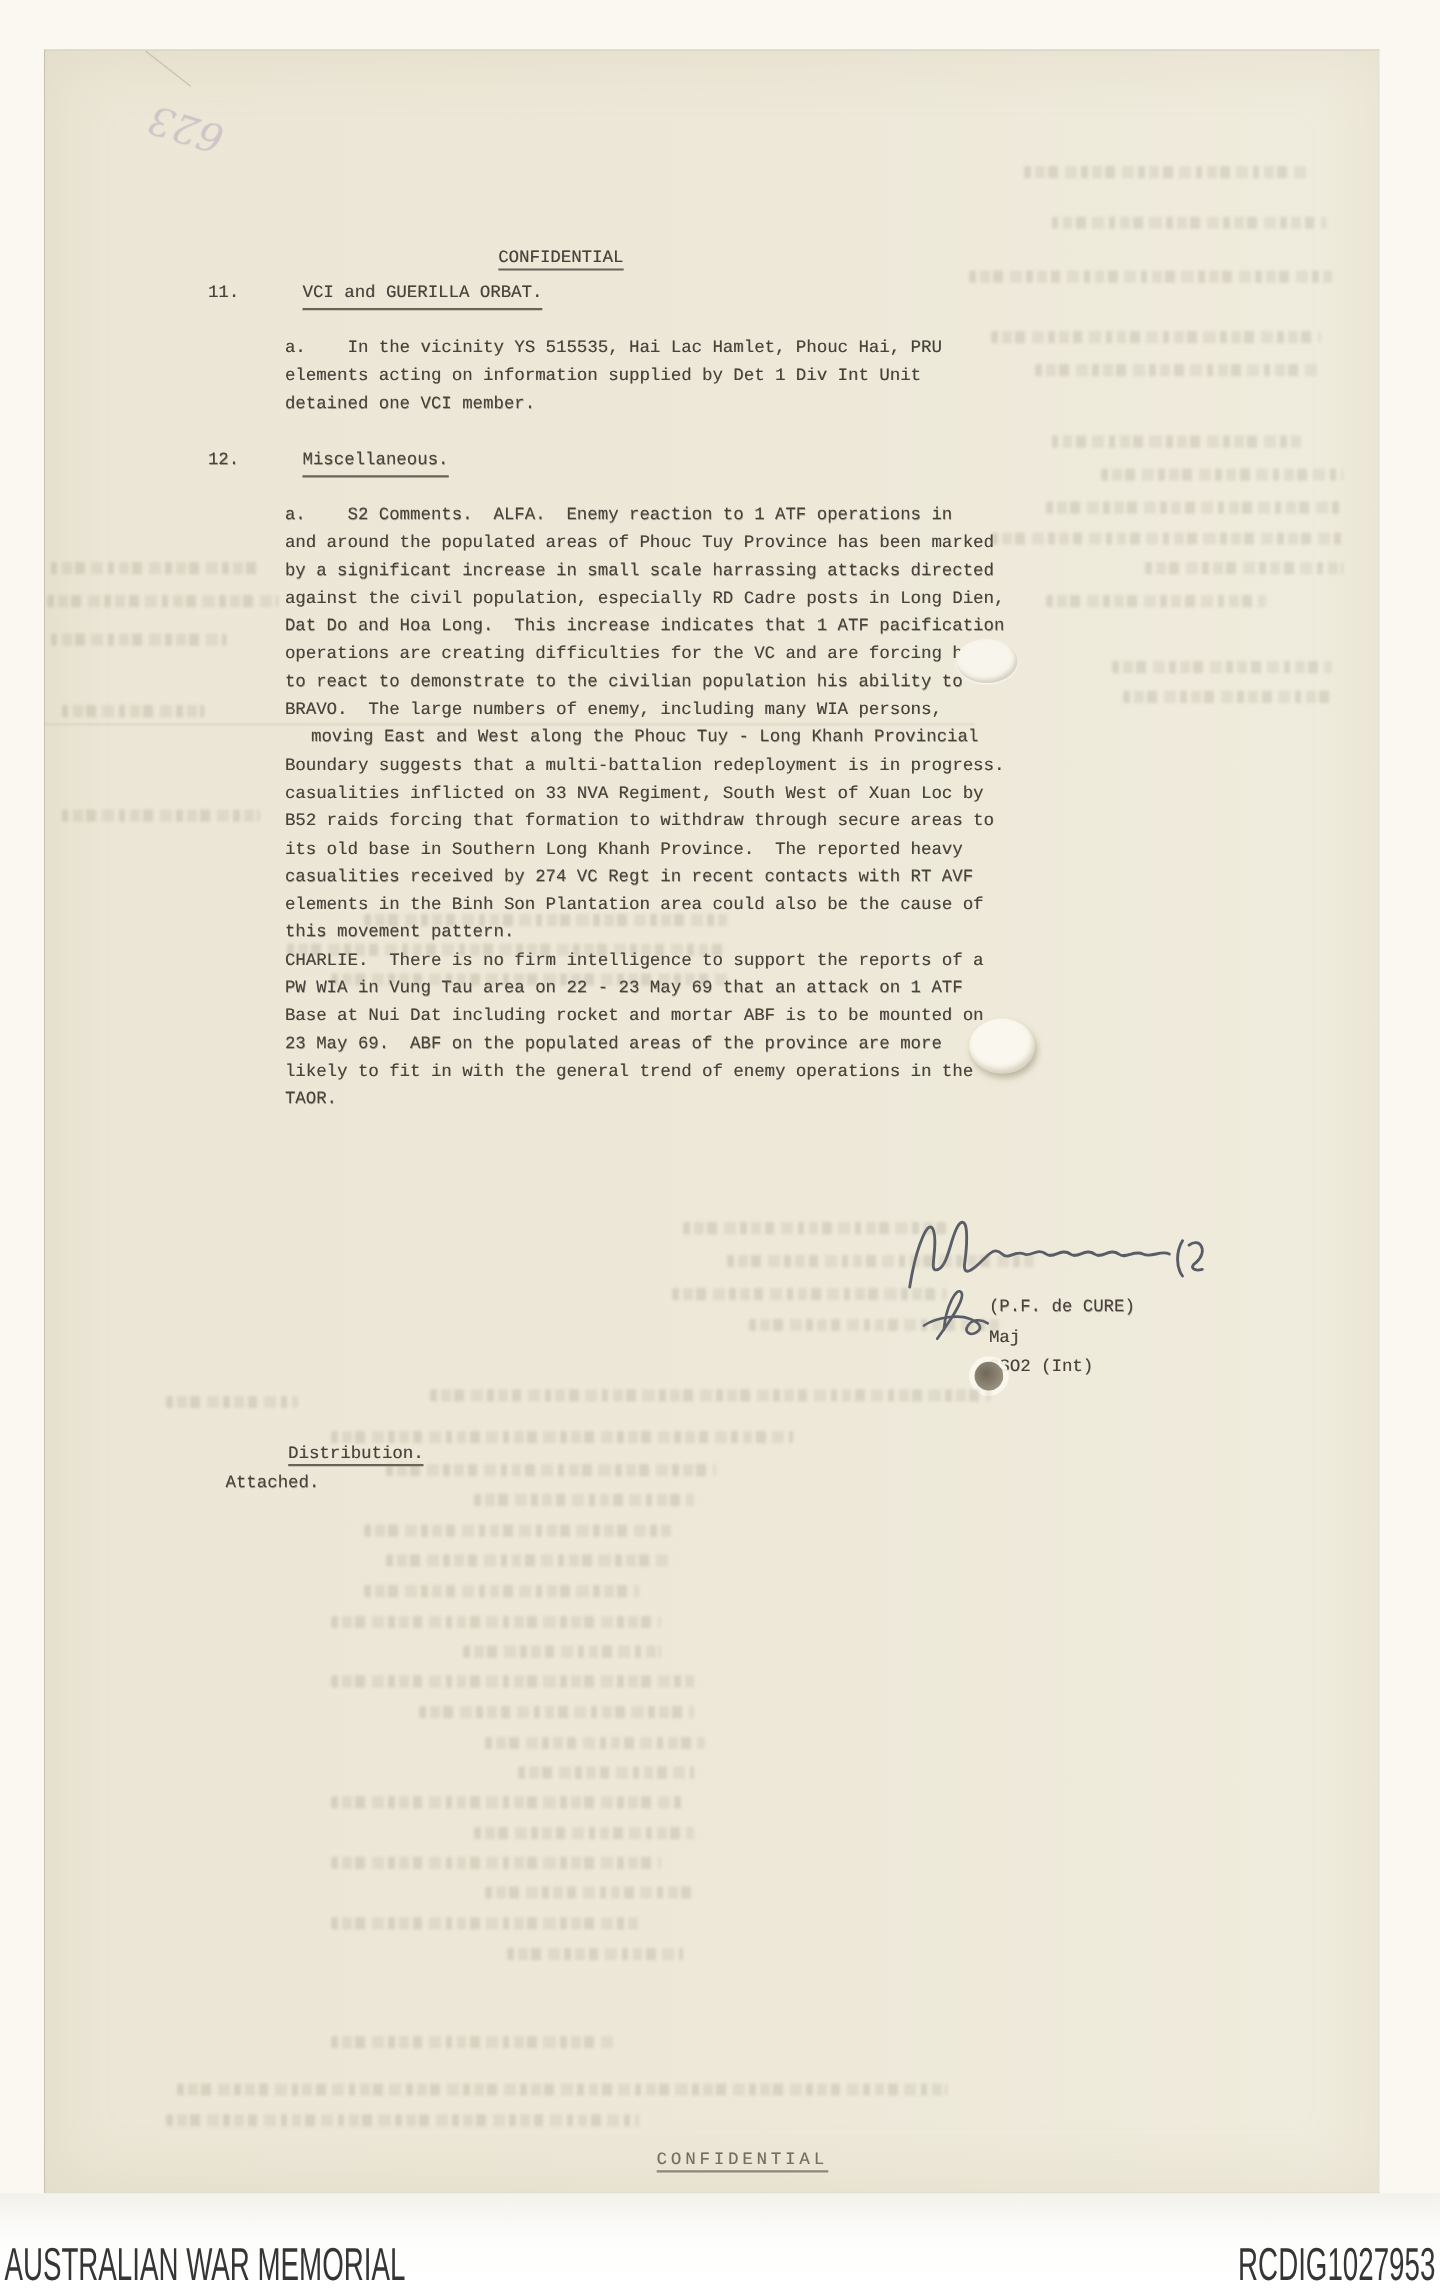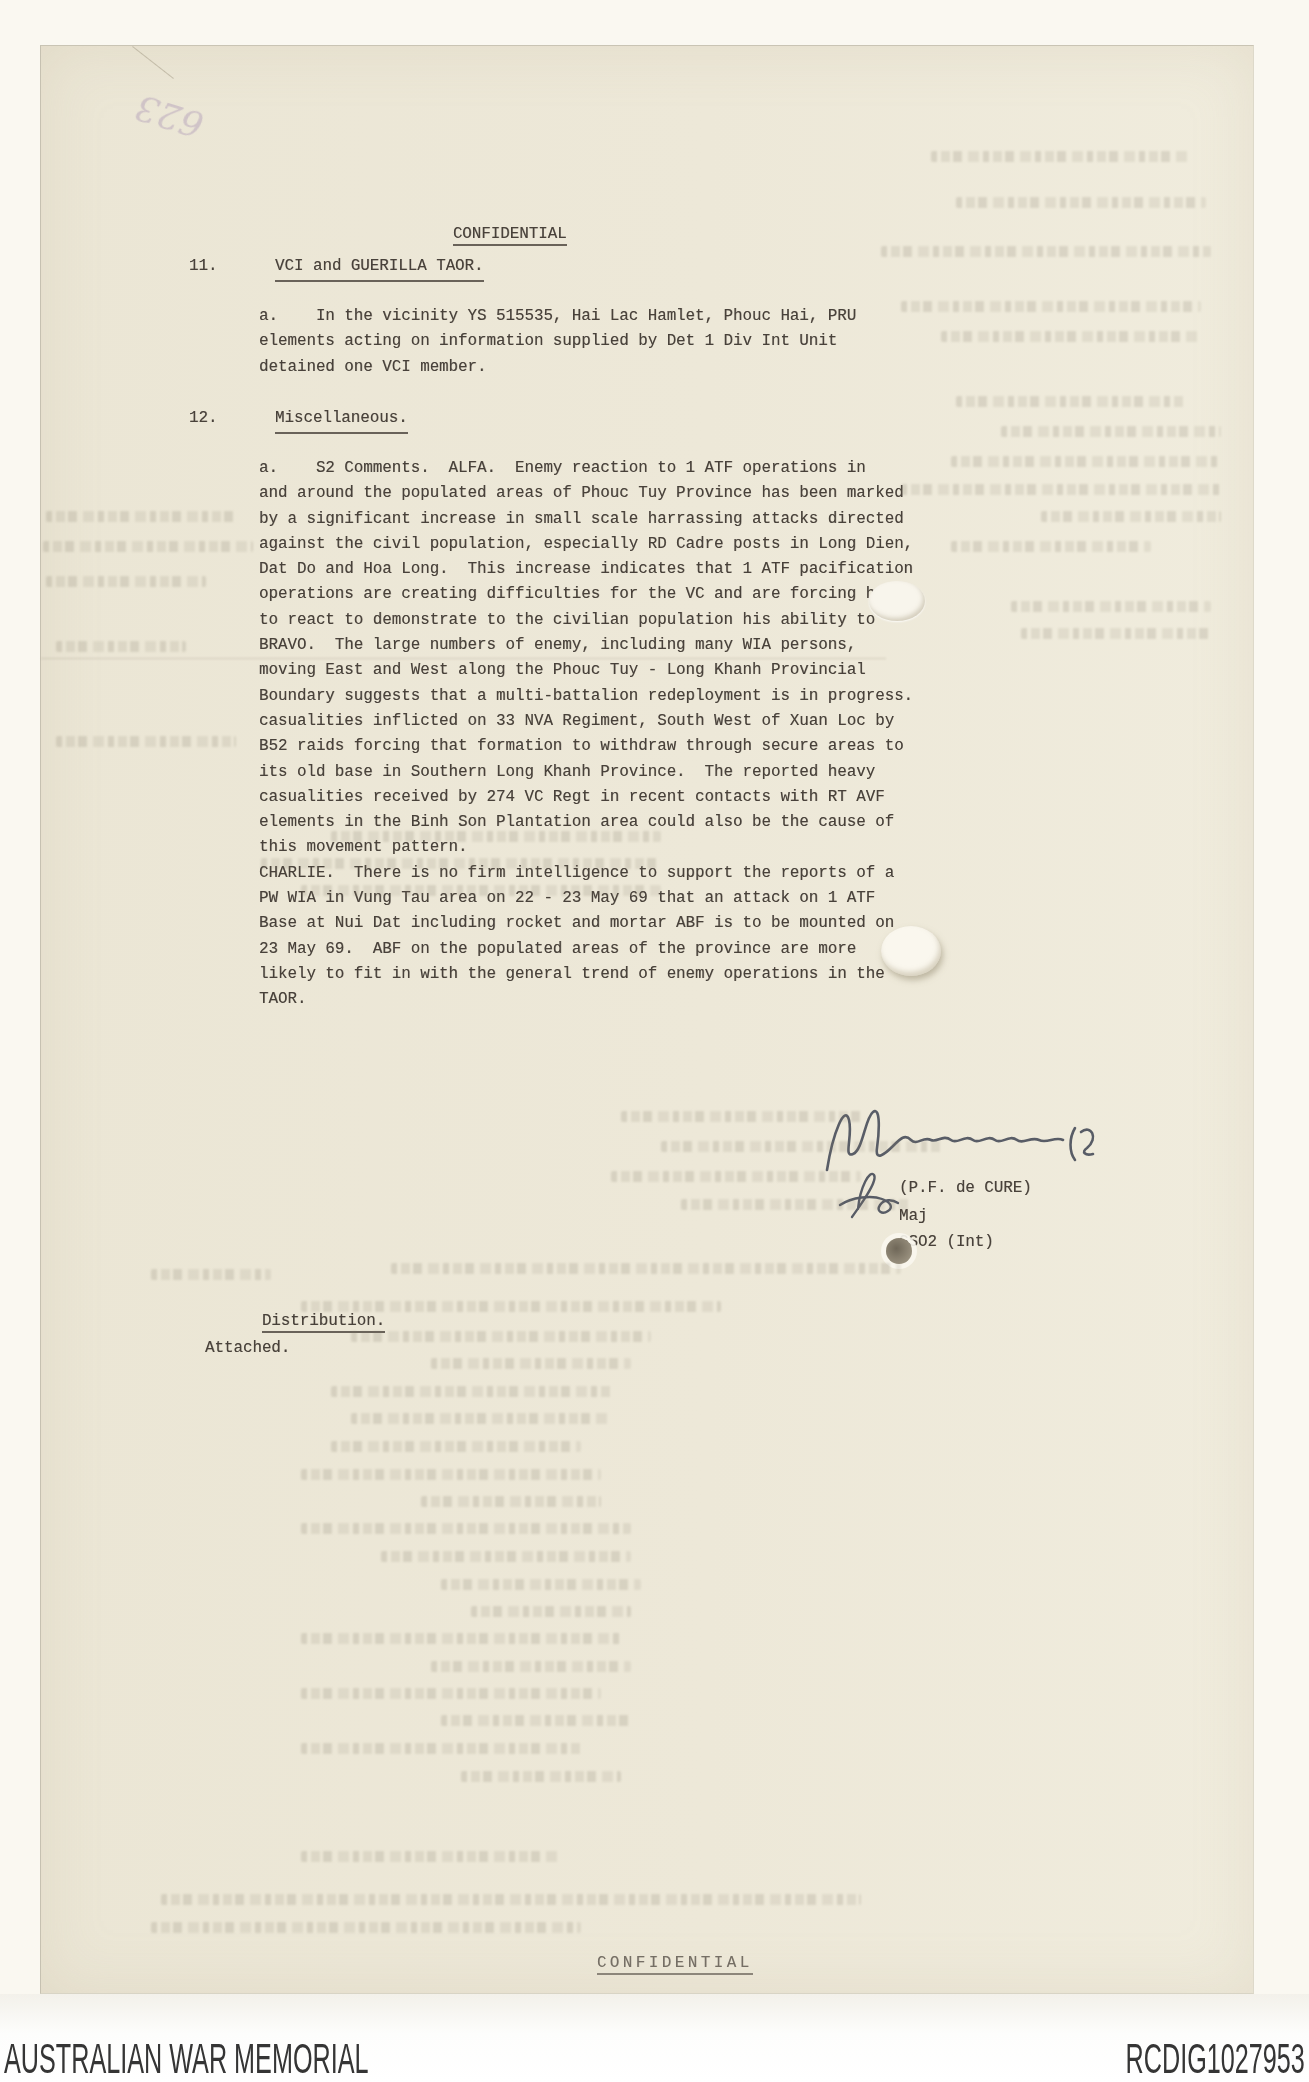--- a/index.html
+++ b/index.html
@@ -95,41 +95,41 @@
     <div class="corner-crease"></div>
     <div class="crease-h"></div>
 
     <div class="typed header-classification">
       <span class="u">CONFIDENTIAL</span>
     </div>
 
     <div id="sections">
         <div class="sec-head" style="top: 208px;">
           <span class="typed sec-num">11.</span>
-          <span class="typed sec-title">VCI and GUERILLA TAOR.</span>
+          <span class="typed sec-title">VCI and GUERILLA ORBAT.</span>
         </div>
         <div class="para" style="top: 258px;">
           <div class="typed line" style="position: relative;">a.    In the vicinity YS 515535, Hai Lac Hamlet, Phouc Hai, PRU</div>
           <div class="typed line" style="position: relative;">elements acting on information supplied by Det 1 Div Int Unit</div>
           <div class="typed line" style="position: relative;">detained one VCI member.</div>
         </div>
         <div class="sec-head" style="top: 360px;">
           <span class="typed sec-num">12.</span>
           <span class="typed sec-title">Miscellaneous.</span>
         </div>
         <div class="para" style="top: 410px;">
           <div class="typed line" style="position: relative;">a.    S2 Comments.  ALFA.  Enemy reaction to 1 ATF operations in</div>
           <div class="typed line" style="position: relative;">and around the populated areas of Phouc Tuy Province has been marked</div>
           <div class="typed line" style="position: relative;">by a significant increase in small scale harrassing attacks directed</div>
           <div class="typed line" style="position: relative;">against the civil population, especially RD Cadre posts in Long Dien,</div>
           <div class="typed line" style="position: relative;">Dat Do and Hoa Long.  This increase indicates that 1 ATF pacification</div>
           <div class="typed line" style="position: relative;">operations are creating difficulties for the VC and are forcing him</div>
           <div class="typed line" style="position: relative;">to react to demonstrate to the civilian population his ability to</div>
           <div class="typed line" style="position: relative;">BRAVO.  The large numbers of enemy, including many WIA persons,</div>
-          <div class="typed line" style="position: relative;">moving East and West along the Phouc Tuy - Long Khanh Provincial</div>
+          <div class="typed line" style="position: relative; text-align: center;">moving East and West along the Phouc Tuy - Long Khanh Provincial</div>
           <div class="typed line" style="position: relative;">Boundary suggests that a multi-battalion redeployment is in progress.</div>
           <div class="typed line" style="position: relative;">casualities inflicted on 33 NVA Regiment, South West of Xuan Loc by</div>
           <div class="typed line" style="position: relative;">B52 raids forcing that formation to withdraw through secure areas to</div>
           <div class="typed line" style="position: relative;">its old base in Southern Long Khanh Province.  The reported heavy</div>
           <div class="typed line" style="position: relative;">casualities received by 274 VC Regt in recent contacts with RT AVF</div>
           <div class="typed line" style="position: relative;">elements in the Binh Son Plantation area could also be the cause of</div>
           <div class="typed line" style="position: relative;">this movement pattern.</div>
           <div class="typed line" style="position: relative;">CHARLIE.  There is no firm intelligence to support the reports of a</div>
           <div class="typed line" style="position: relative;">PW WIA in Vung Tau area on 22 - 23 May 69 that an attack on 1 ATF</div>
           <div class="typed line" style="position: relative;">Base at Nui Dat including rocket and mortar ABF is to be mounted on</div>

